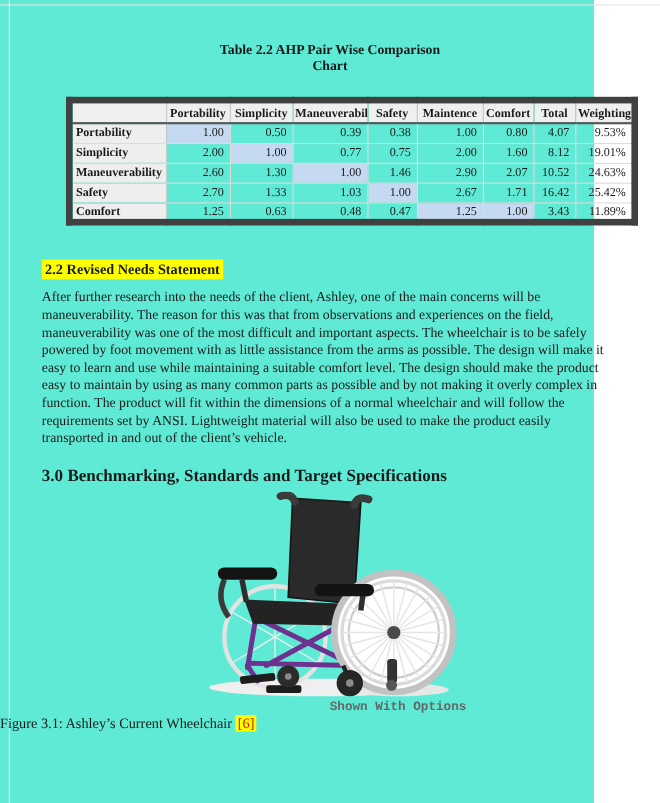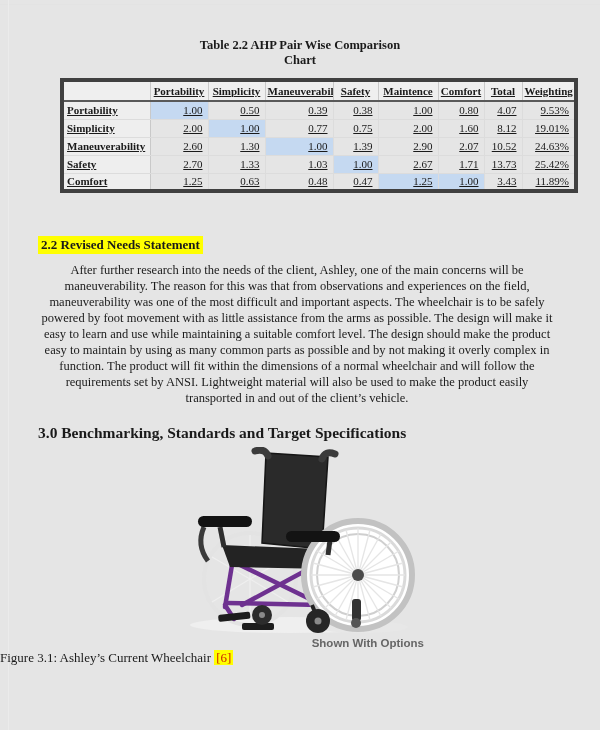--- a/index.html
+++ b/index.html
@@ -1,50 +1,50 @@
 <!DOCTYPE html>
 <html><head>
 <meta charset="utf-8">
 <style>
   * { margin:0; padding:0; box-sizing:border-box; }
   html,body { width:600px; height:730px; background:#fff; overflow:hidden;
     font-family:"Liberation Serif", serif; color:#1a1a1a; }
-  .page { position:relative; width:600px; height:730px; background:#e5e5e5; }
+  .page { position:relative; width:540px; height:730px; background:#5eead4; }
 
   .edge-top { position:absolute; top:4px; left:0; width:600px; height:1px; background:#e3e3e3; }
   .edge-left { position:absolute; top:0; left:8px; width:1px; height:730px; background:#ebebeb; }
 
   .tbl-title { position:absolute; top:38px; left:0; width:600px; text-align:center;
     font-weight:bold; font-size:12.5px; line-height:15px; }
 
-  table.ahp { position:absolute; top:78px; left:60px; width:514px;
+  table.ahp { position:absolute; top:88px; left:60px; width:514px;
     border-collapse:collapse; table-layout:fixed;
-    font-size:11px; border:4px solid #404040;text-decoration:underline; }
+    font-size:11px; border:6px solid #404040; }
   table.ahp th { font-weight:bold; text-align:center; background:#efefef;
     border:1px solid #c9c9c9; border-bottom:2px solid #595959; height:21px;
     padding:0 2px; overflow:hidden; white-space:nowrap; }
   table.ahp td { text-align:right; padding:0 5px 0 2px; height:18px;
     border:1px solid #dcdcdc; white-space:nowrap; overflow:hidden; }
   table.ahp td.rl { text-align:left; font-weight:bold; background:#eeeeee;
     border-right:1px solid #c9c9c9; padding-left:3px; }
   table.ahp td.hl { background:#c5d9f1; }
 
   .needs-heading { position:absolute; top:236px; left:38px;
     font-weight:bold; font-size:13px; background:#ffff00; padding:1px 3px; }
 
   .body-par { position:absolute; top:262px; left:38px; width:518px;
-    font-size:12.5px; line-height:16px; text-align:center; }
+    font-size:12.5px; line-height:16px; text-align:left; }
 
   .bench-heading { position:absolute; top:424px; left:38px;
     font-weight:bold; font-size:15.5px; }
 
   .figure-box { position:absolute; top:447px; left:170px; width:260px; height:202px; }
   .figure-box svg { display:block; }
   .img-label { position:absolute; right:6px; bottom:0;
-    font-family:Liberation Sans, sans-serif; font-weight:bold;
+    font-family:Liberation Mono, monospace; font-weight:bold;
     font-size:11.5px; color:#666; }
 
   .fig-caption { position:absolute; top:650px; left:0; width:600px;
     text-align:left; font-weight:normal; font-size:13px; }
   .fig-caption .ref { color:#cc2200; background:#ffff00; padding:0 2px; }
 </style>
 </head>
 <body>
 
 <div class="page">
@@ -100,35 +100,35 @@
       <td>2.00</td>
       <td>1.60</td>
       <td>8.12</td>
       <td>19.01%</td>
     </tr>
     <tr>
       <td class="rl">Maneuverability</td>
       <td>2.60</td>
       <td>1.30</td>
       <td class="hl">1.00</td>
-      <td>1.39</td>
+      <td>1.46</td>
       <td>2.90</td>
       <td>2.07</td>
       <td>10.52</td>
       <td>24.63%</td>
     </tr>
     <tr>
       <td class="rl">Safety</td>
       <td>2.70</td>
       <td>1.33</td>
       <td>1.03</td>
       <td class="hl">1.00</td>
       <td>2.67</td>
       <td>1.71</td>
-      <td>13.73</td>
+      <td>16.42</td>
       <td>25.42%</td>
     </tr>
     <tr>
       <td class="rl">Comfort</td>
       <td>1.25</td>
       <td>0.63</td>
       <td>0.48</td>
       <td>0.47</td>
       <td class="hl">1.25</td>
       <td class="hl">1.00</td>

